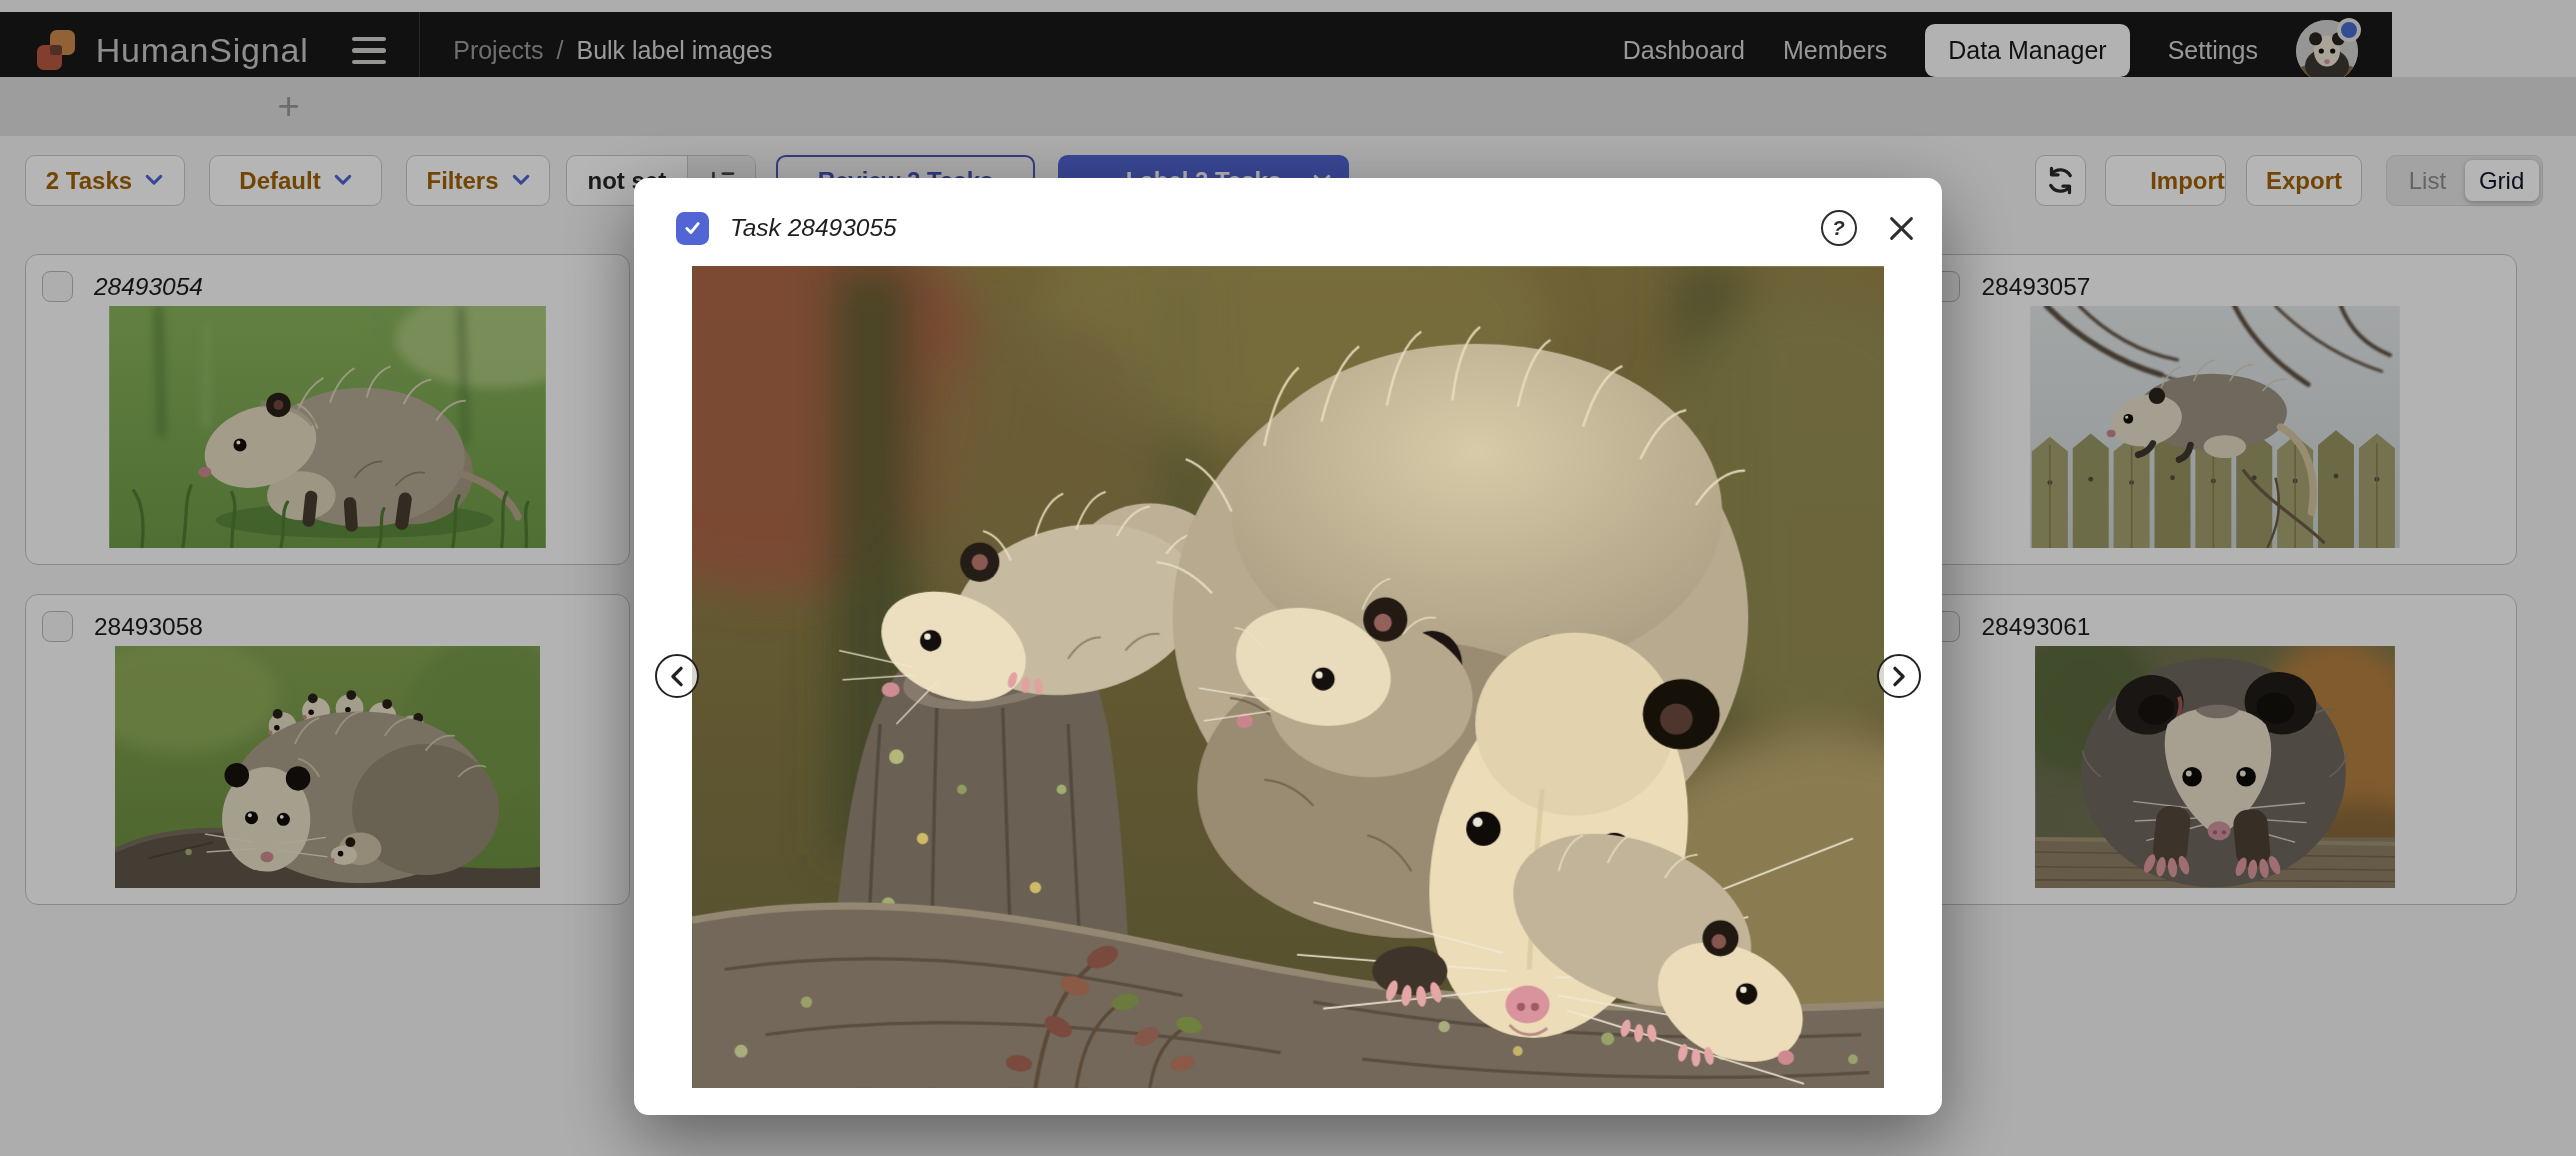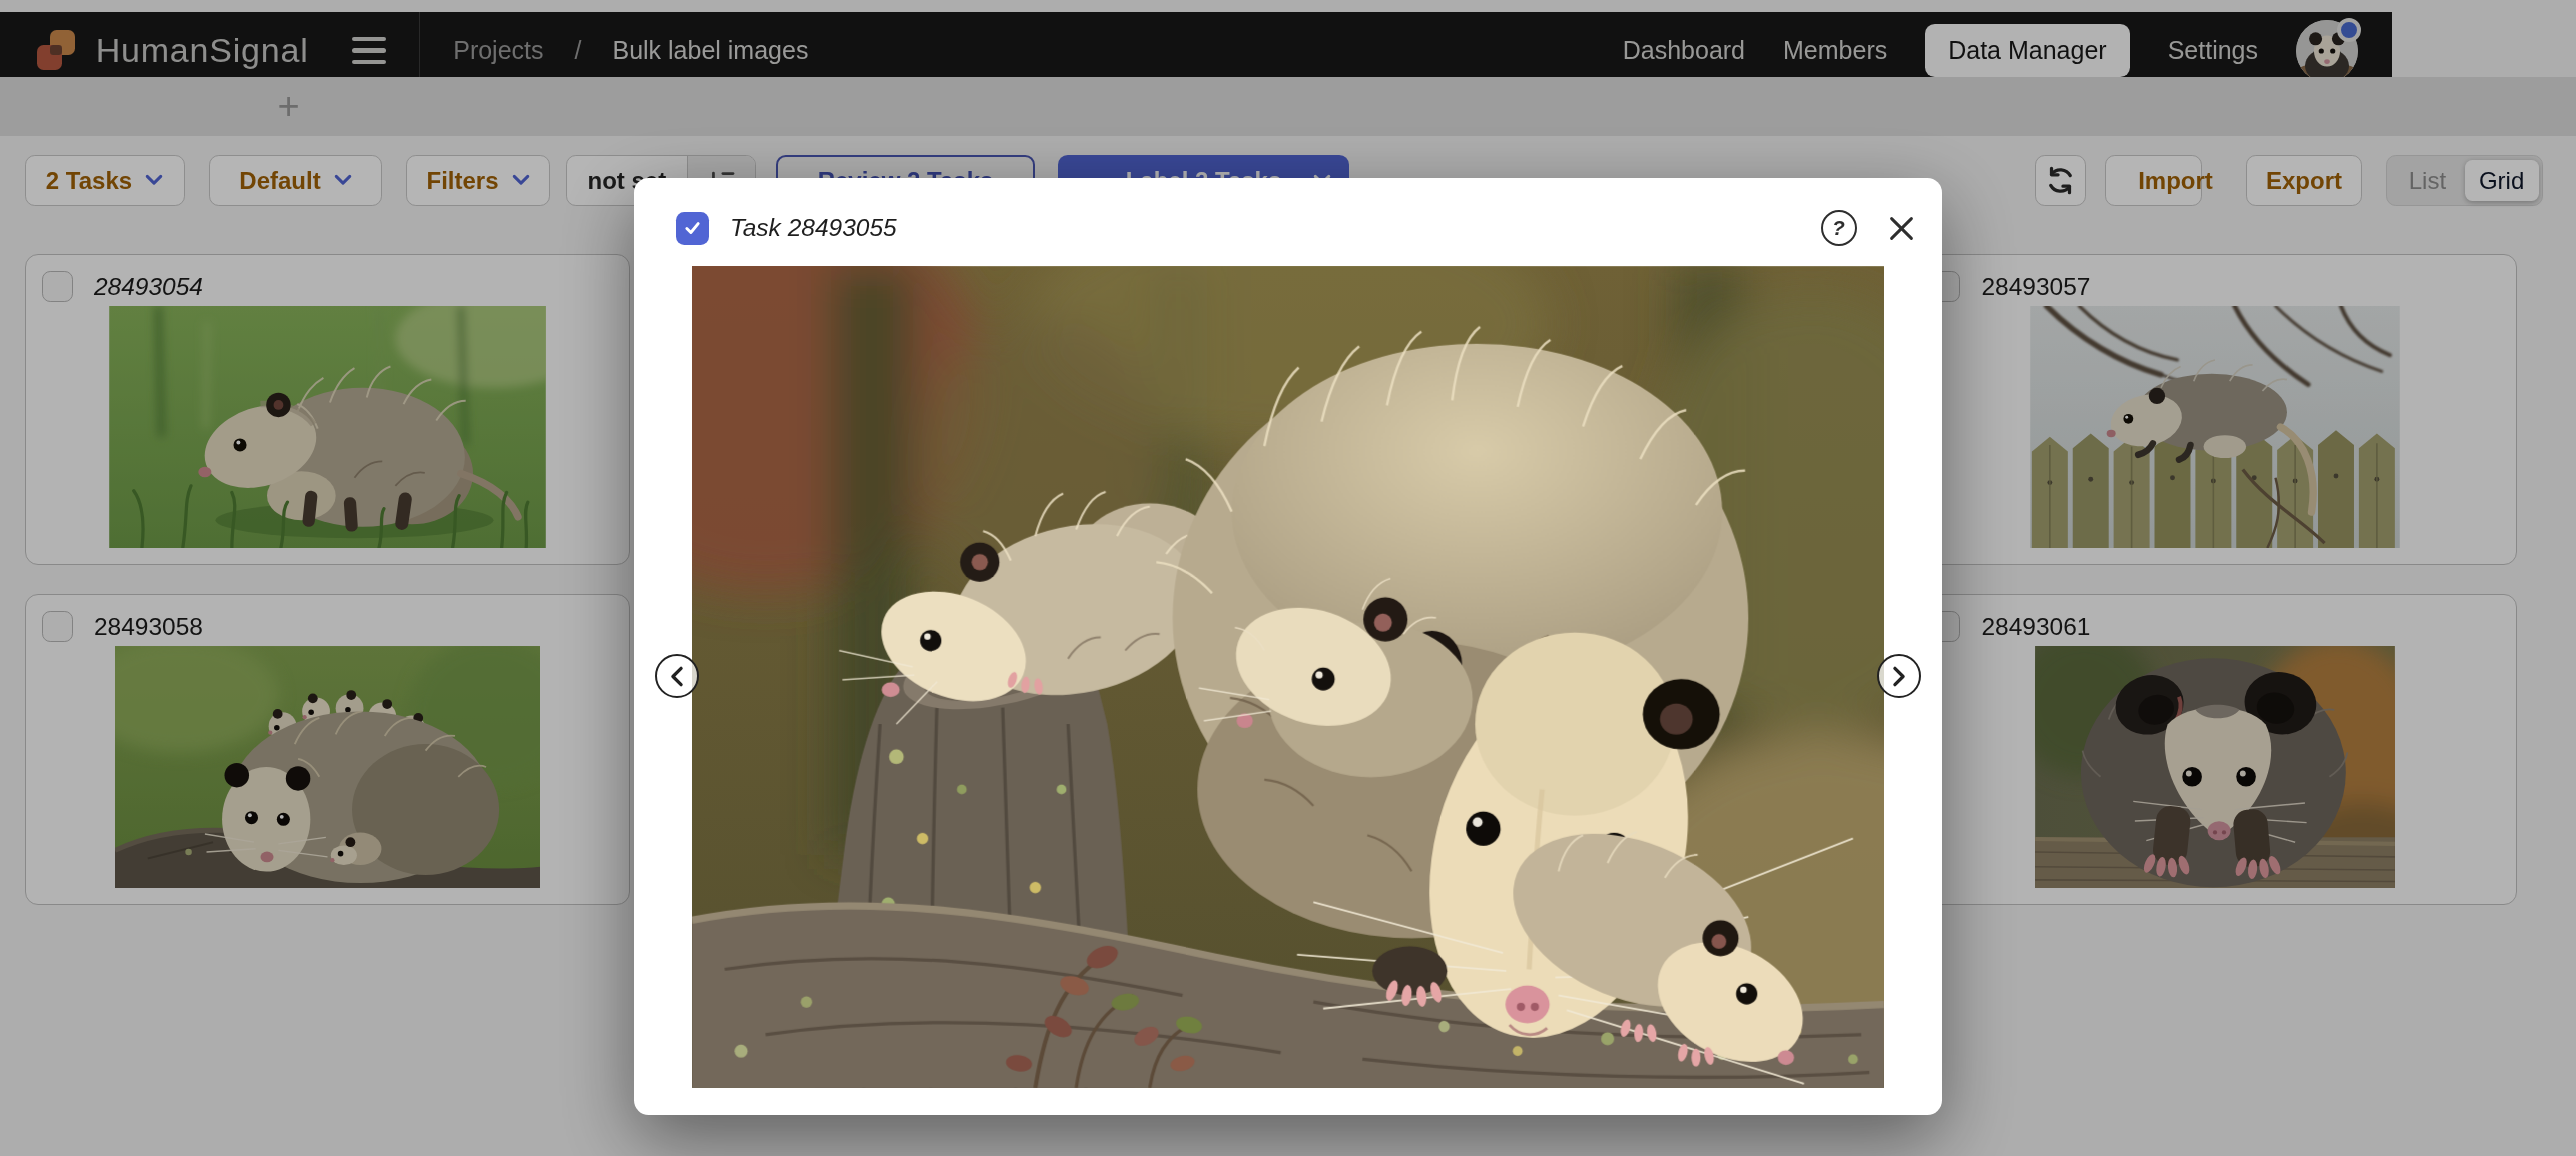--- a/index.html
+++ b/index.html
@@ -12,21 +12,21 @@
             display:flex; align-items:center; }
   .logo-wrap { display:flex; align-items:center; gap:14.7px; margin-left:34px; }
   .logo-mark { position:relative; width:47px; height:47px; }
   .logo-sq-orange { position:absolute; left:16.4px; top:3.3px; width:24.5px; height:24.5px; border-radius:6.5px; background:#cd8a4c; }
   .logo-sq-red { position:absolute; left:3.3px; top:18px; width:24.5px; height:24.5px; border-radius:6.5px; background:#b85a42; }
   .logo-sq-overlap { position:absolute; left:16.4px; top:18px; width:11.4px; height:9.8px; border-radius:3.3px; background:#6e4434; }
   .logo-text { color:#c9c9c7; font-size:34px; font-weight:500; letter-spacing:0.8px; }
   .hamburger { margin-left:43px; width:34px; height:33px; display:flex; flex-direction:column; justify-content:center; gap:7.4px; cursor:pointer; }
   .hamburger span { display:block; height:4.1px; border-radius:2.5px; background:#d2d2d0; }
   .nav-divider { width:1.6px; height:77px; background:#3a3a3a; margin-left:33px; }
-  .breadcrumb { margin-left:33px; font-size:25px; display:flex; gap:31px; align-items:center; }
+  .breadcrumb { margin-left:33px; font-size:25px; display:flex; gap:13px; align-items:center; }
   .bc-section { color:#9b9b9b; }
   .bc-sep { color:#9b9b9b; }
   .bc-current { color:#dadad8; }
   .nav-right { margin-left:auto; display:flex; align-items:center; gap:38px; margin-right:34px; }
   .nav-item { color:#d6d6d4; font-size:25px; cursor:pointer; }
   .nav-pill { background:#fbfbfb; color:#191919; font-weight:500; padding:12.3px 23px; border-radius:9.8px; }
   .avatar { position:relative; width:62px; height:62px; border-radius:50%; background:#d4d4d2; overflow:visible; cursor:pointer; }
   .avatar svg { border-radius:50%; display:block; }
   .status-dot { position:absolute; right:-3.3px; top:-1.6px; width:24.5px; height:24.5px; border-radius:50%;
                 background:#4a6bd0; border:4.1px solid #e6e6e4; }
@@ -188,21 +188,21 @@
       </span>
     </div>
     <div class="icon-btn" style="left:2035px;">
       <svg width="31" height="31" viewBox="0 0 38 38">
         <path d="M31 13 A14 14 0 0 0 8 11" stroke="#2a2a2a" stroke-width="4" fill="none" stroke-linecap="round"></path>
         <path d="M8 4 L8 12 L16 12" stroke="#2a2a2a" stroke-width="4" fill="none" stroke-linecap="round" stroke-linejoin="round"></path>
         <path d="M7 25 A14 14 0 0 0 30 27" stroke="#2a2a2a" stroke-width="4" fill="none" stroke-linecap="round"></path>
         <path d="M30 34 L30 26 L22 26" stroke="#2a2a2a" stroke-width="4" fill="none" stroke-linecap="round" stroke-linejoin="round"></path>
       </svg>
     </div>
-    <div class="tbtn" style="left:2105px;width:97px;padding-left:44px;">
+    <div class="tbtn" style="left:2105px;width:121px;padding-left:44px;">
       <span>Import</span>
     </div>
     <div class="tbtn" style="left:2246px;width:116px;">
       <span>Export</span>
     </div>
     <div class="toggle">
       <div class="tg-opt">List</div>
       <div class="tg-opt tg-active">Grid</div>
     </div>
   </div>

